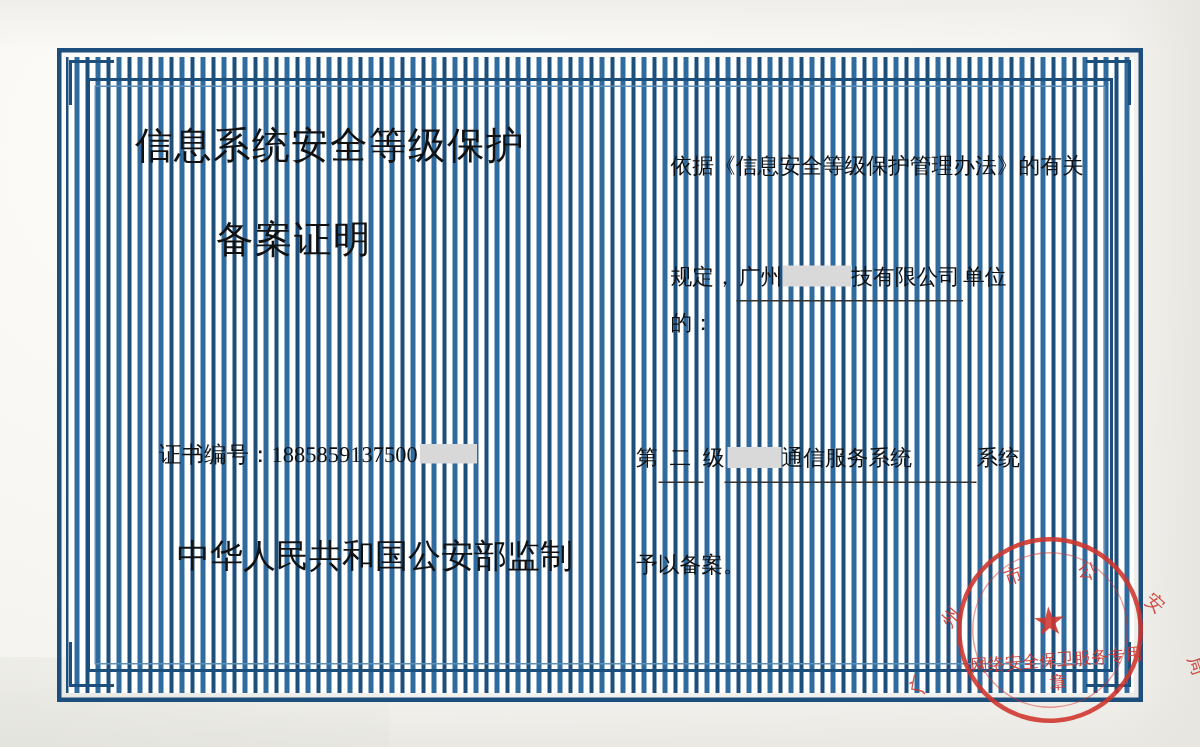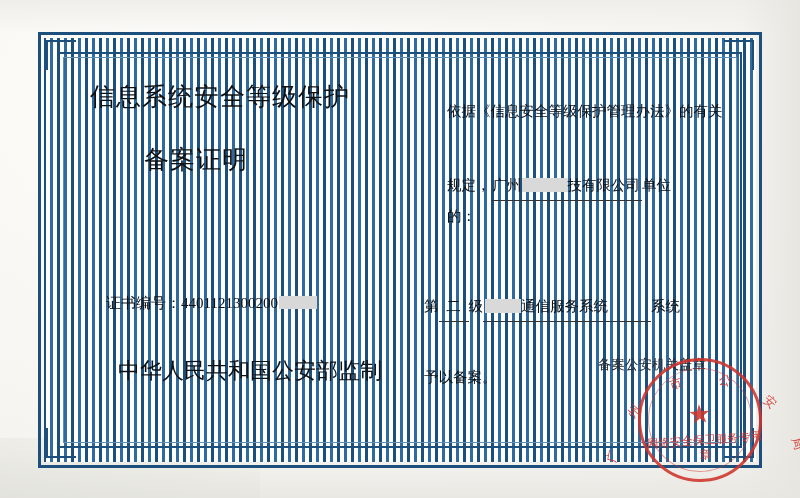--- a/index.html
+++ b/index.html
@@ -263,21 +263,21 @@
   <div class="corner br"></div>
 
   <div class="content">
 
     <div class="left-col">
       <div class="title-line1">信息系统安全等级保护</div>
       <div class="title-line2">备案证明</div>
     </div>
 
     <div class="cert-no">
-      <span>证书编号：</span><span>4401121300200</span><span class="redact"></span>
+      <span>证书编号：</span><span>1885859137500</span><span class="redact"></span>
     </div>
 
     <div class="issuer">中华人民共和国公安部监制</div>
 
     <div class="right-col">
       <div class="para-row">
         <span>依据《</span><span>信息安全等级保护管理办法</span><span>》的有关</span>
       </div>
 
       <div class="para-row">
@@ -287,21 +287,20 @@
       <div class="para-row">的：</div>
 
       <div class="row-level">
         <span>第</span><span class="lvl-box">二</span><span>级</span><span class="sys-line"><span class="blk w2"></span><span>通信服务系统</span></span><span>系统</span>
       </div>
 
       <div class="row-approve">予以备案。</div>
     </div>
 
     <div class="sig-block">
-      <div>备案公安机关盖章</div>
     </div>
 
     <div class="seal">
       <div class="seal-inner"></div>
       <div class="seal-arc">
           <span style="transform: rotate(-75deg) translate(-50%, -52px) rotate(0deg);">广</span>
           <span style="transform: rotate(-45deg) translate(-50%, -52px) rotate(0deg);">州</span>
           <span style="transform: rotate(-15deg) translate(-50%, -52px) rotate(0deg);">市</span>
           <span style="transform: rotate(15deg) translate(-50%, -52px) rotate(0deg);">公</span>
           <span style="transform: rotate(45deg) translate(-50%, -52px) rotate(0deg);">安</span>

